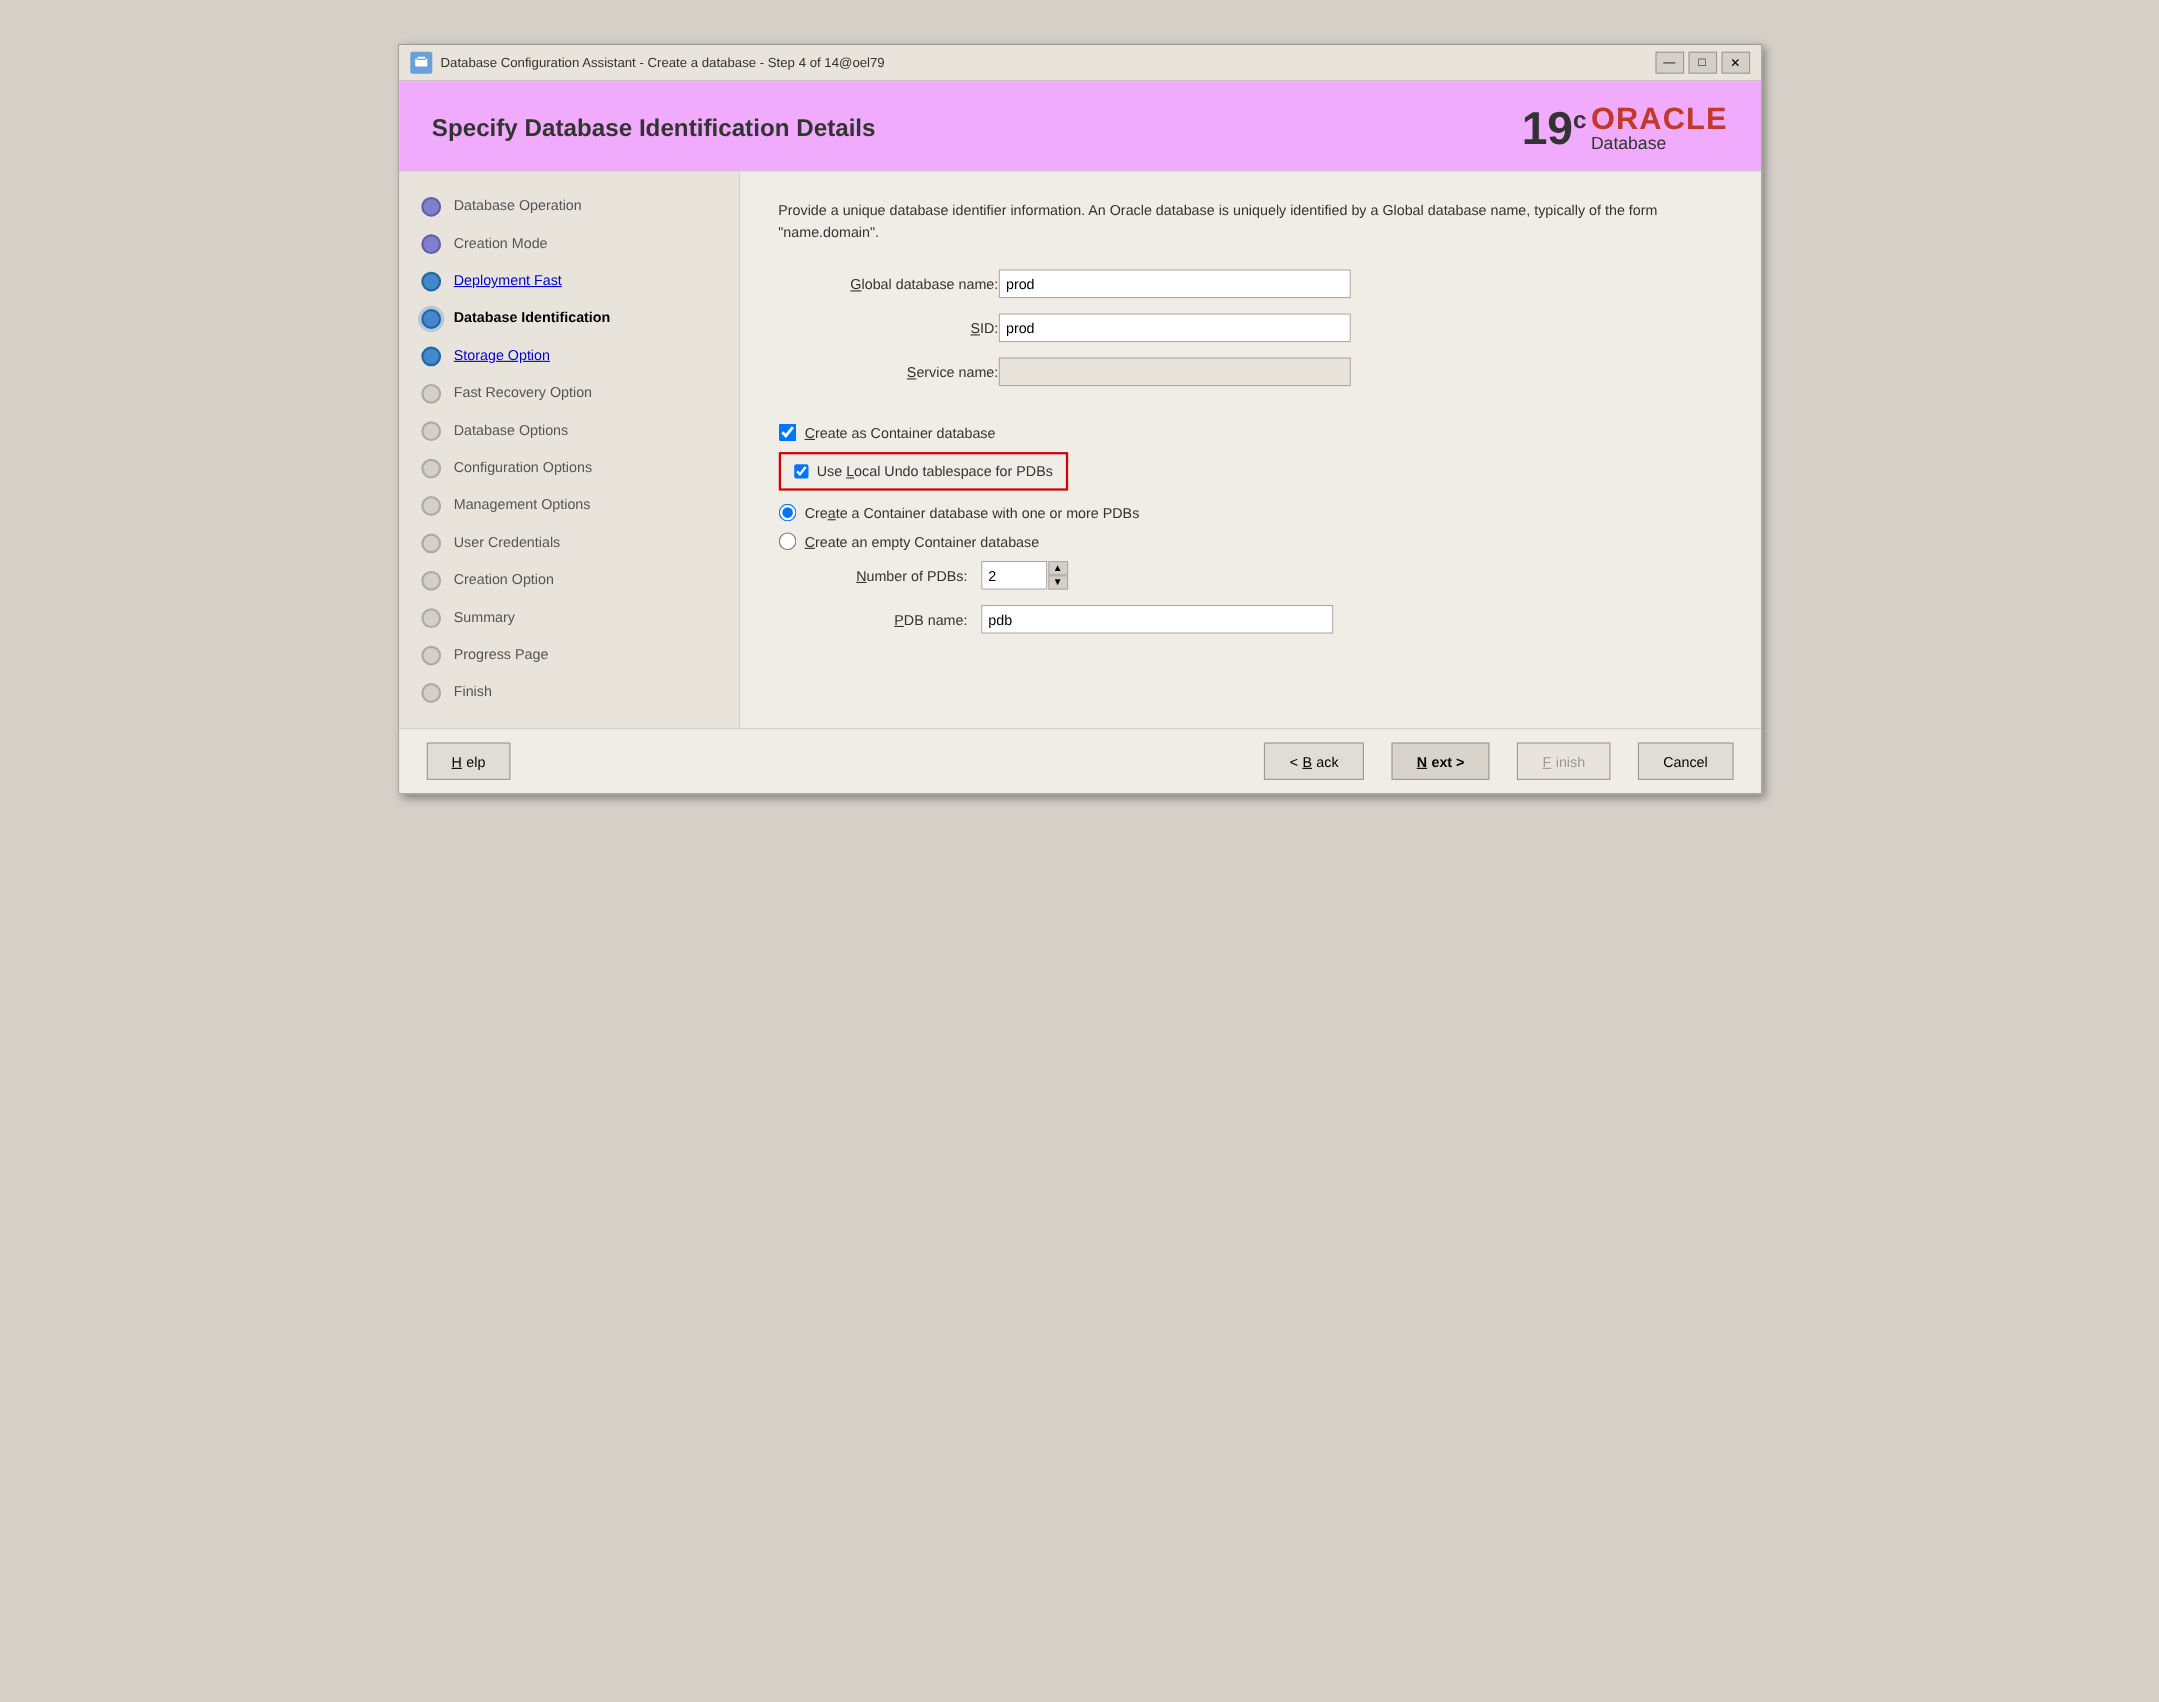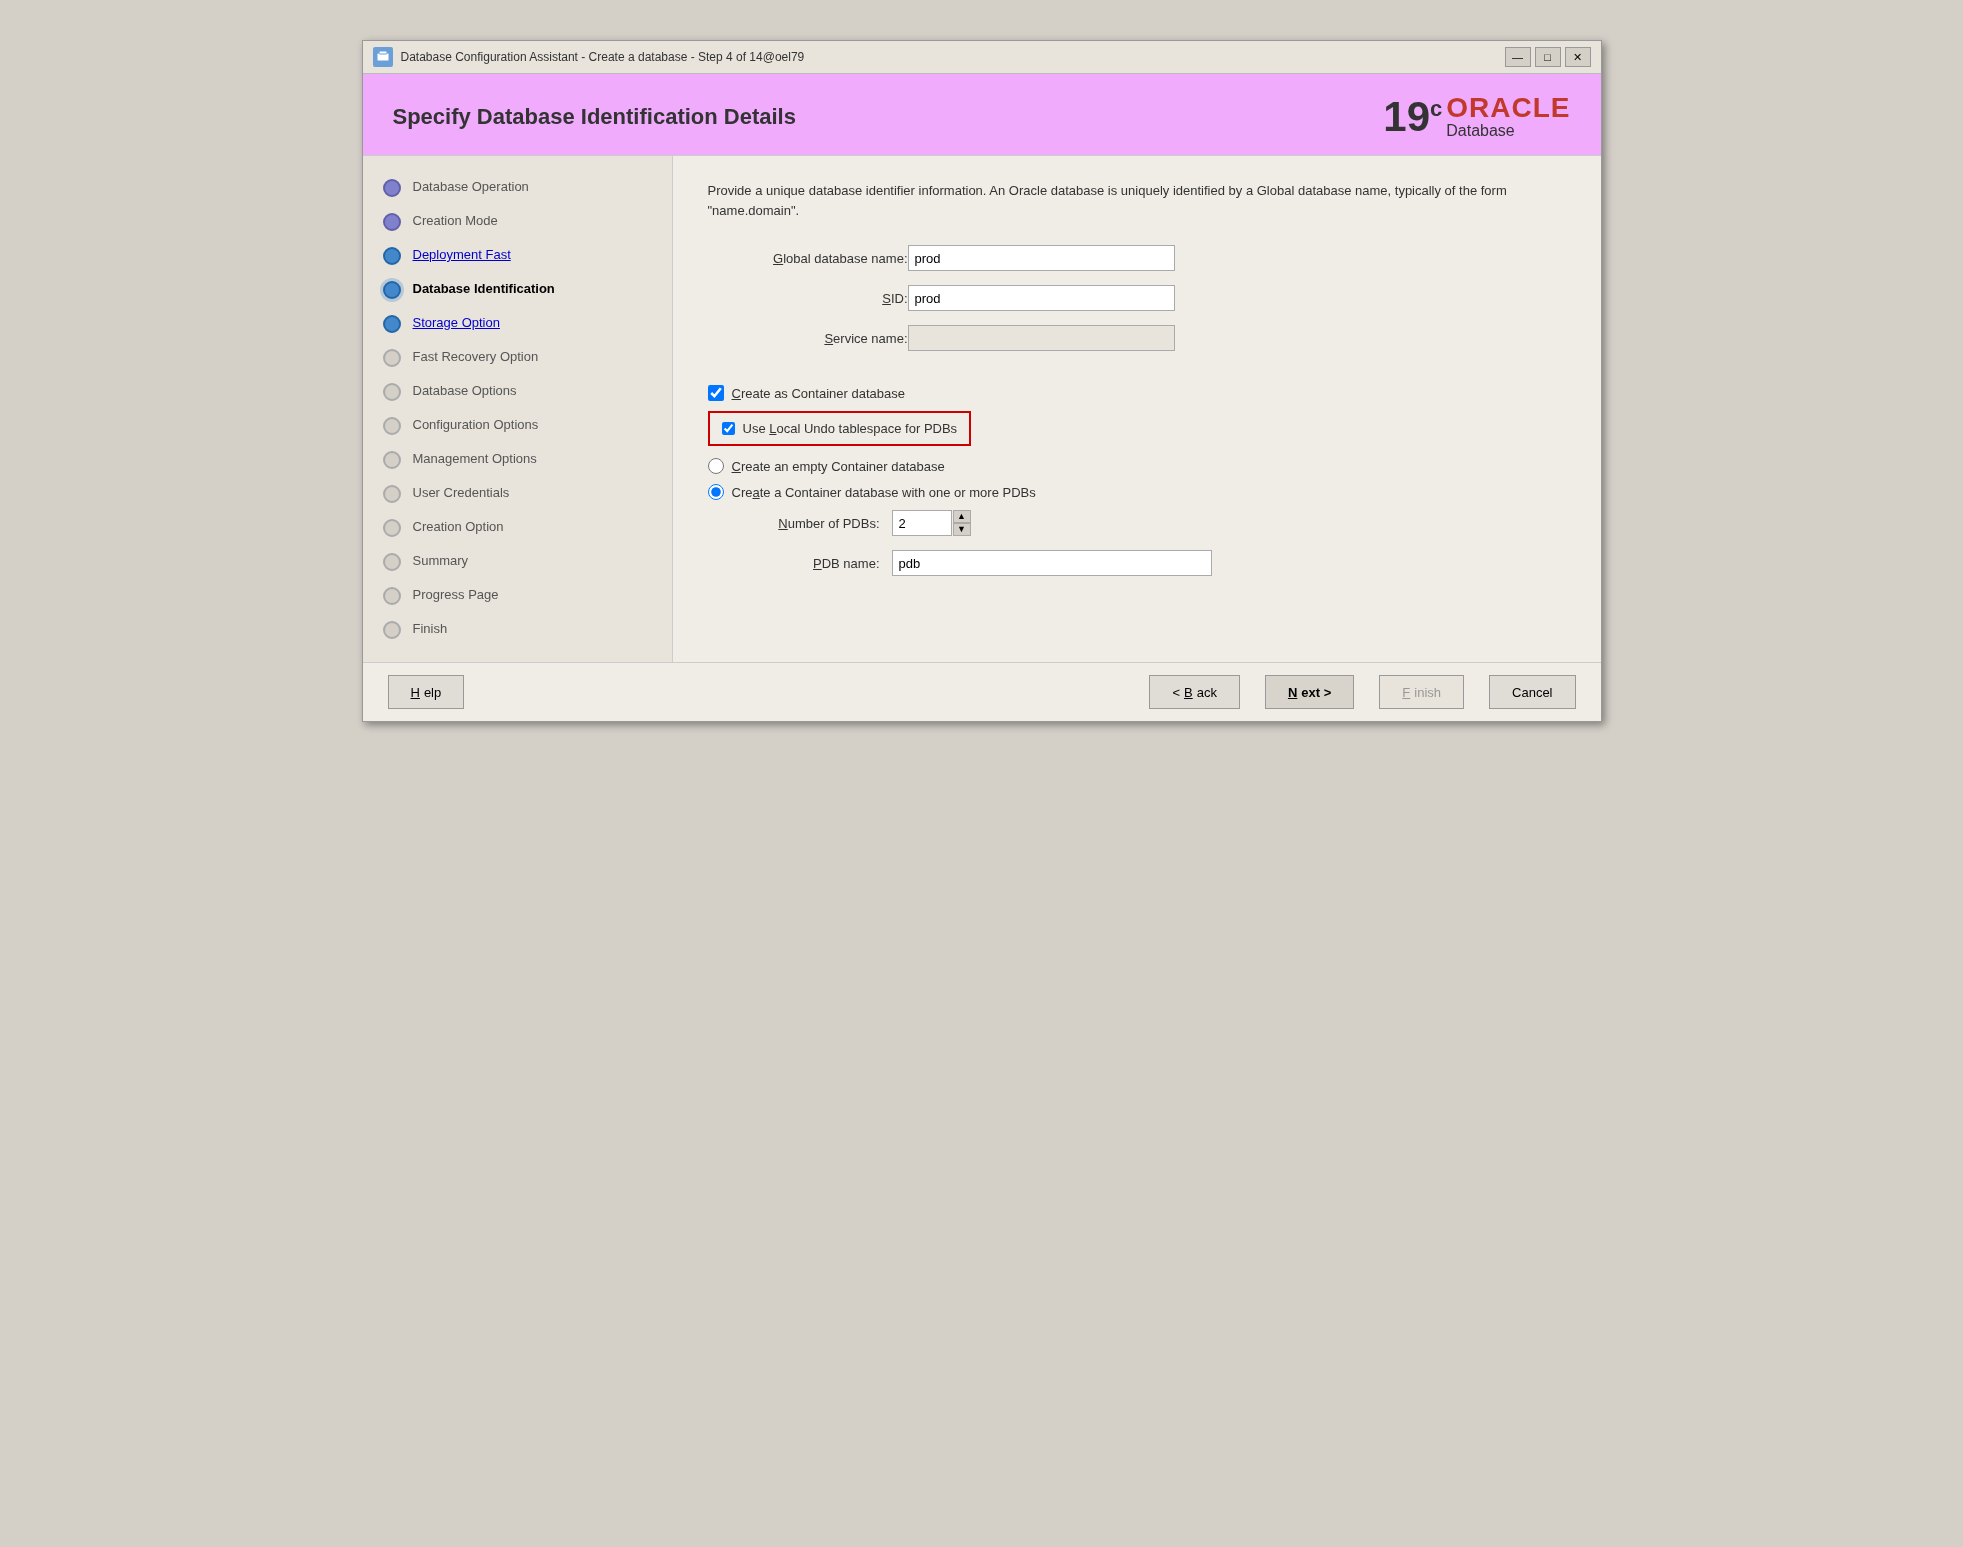--- a/index.html
+++ b/index.html
@@ -190,21 +190,21 @@
       margin-bottom: 14px;
     }
     .form-label {
       width: 200px;
       text-align: right;
       padding-right: 0;
       color: #333;
       font-size: 13px;
     }
     .form-input {
-      width: 267px;
+      width: 320px;
       height: 26px;
       border: 1px solid #aaa;
       background: white;
       padding: 2px 6px;
       font-size: 13px;
       font-family: inherit;
     }
     .form-input.disabled {
       background: #e8e4dc;
       color: #888;
@@ -484,31 +484,31 @@
       
       <div class="highlight-box">
         <input type="checkbox" id="undo-check" checked="" style="">
         <label for="undo-check" class="checkbox-label">
           Use <span style="text-decoration:underline">L</span>ocal Undo tablespace for PDBs
         </label>
       </div>
 
       
       <div class="radio-row">
+        <input type="radio" id="pdb-cdb" name="cdb-type" checked="" style="">
+        <label for="pdb-cdb" class="radio-label">
+          Cre<span style="text-decoration:underline">a</span>te a Container database with one or more PDBs
+        </label>
+      </div>
+
+      
+      <div class="radio-row">
         <input type="radio" id="empty-cdb" name="cdb-type" style="">
         <label for="empty-cdb" class="radio-label">
           <span style="text-decoration:underline">C</span>reate an empty Container database
-        </label>
-      </div>
-
-      
-      <div class="radio-row">
-        <input type="radio" id="pdb-cdb" name="cdb-type" checked="" style="">
-        <label for="pdb-cdb" class="radio-label">
-          Cre<span style="text-decoration:underline">a</span>te a Container database with one or more PDBs
         </label>
       </div>
 
       
       <div class="pdb-row">
         <label class="pdb-label">
           <span style="text-decoration:underline">N</span>umber of PDBs:
         </label>
         <div class="spinner-wrapper">
           <input type="text" class="pdb-input" style="width: 60px;" value="2">

